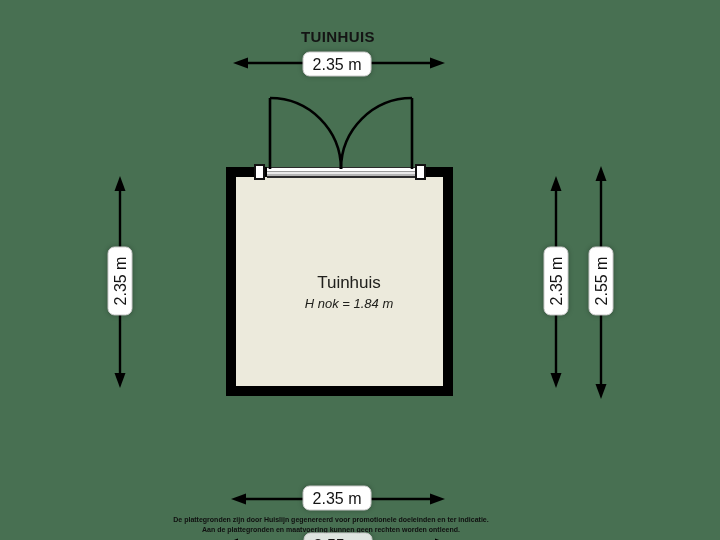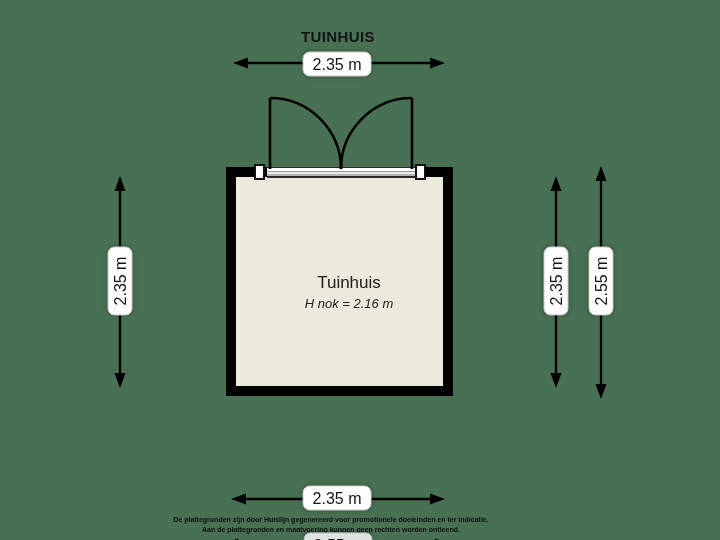--- a/index.html
+++ b/index.html
@@ -84,21 +84,21 @@
 <body>
 
 <div class="canvas">
 
   <div class="plan-title">TUINHUIS</div>
 
   <div class="room-outer">
     <div class="room-floor">
       <div class="room-label">
         <div class="room-name">Tuinhuis</div>
-        <div class="room-ridge">H nok = 2.16 m</div>
+        <div class="room-ridge">H nok = 1.84 m</div>
       </div>
     </div>
   </div>
 
   <div class="door-threshold"></div>
   <div class="door-jamb left"></div>
   <div class="door-jamb right"></div>
 
   <svg class="linework" width="720" height="540" viewBox="0 0 720 540">
 

